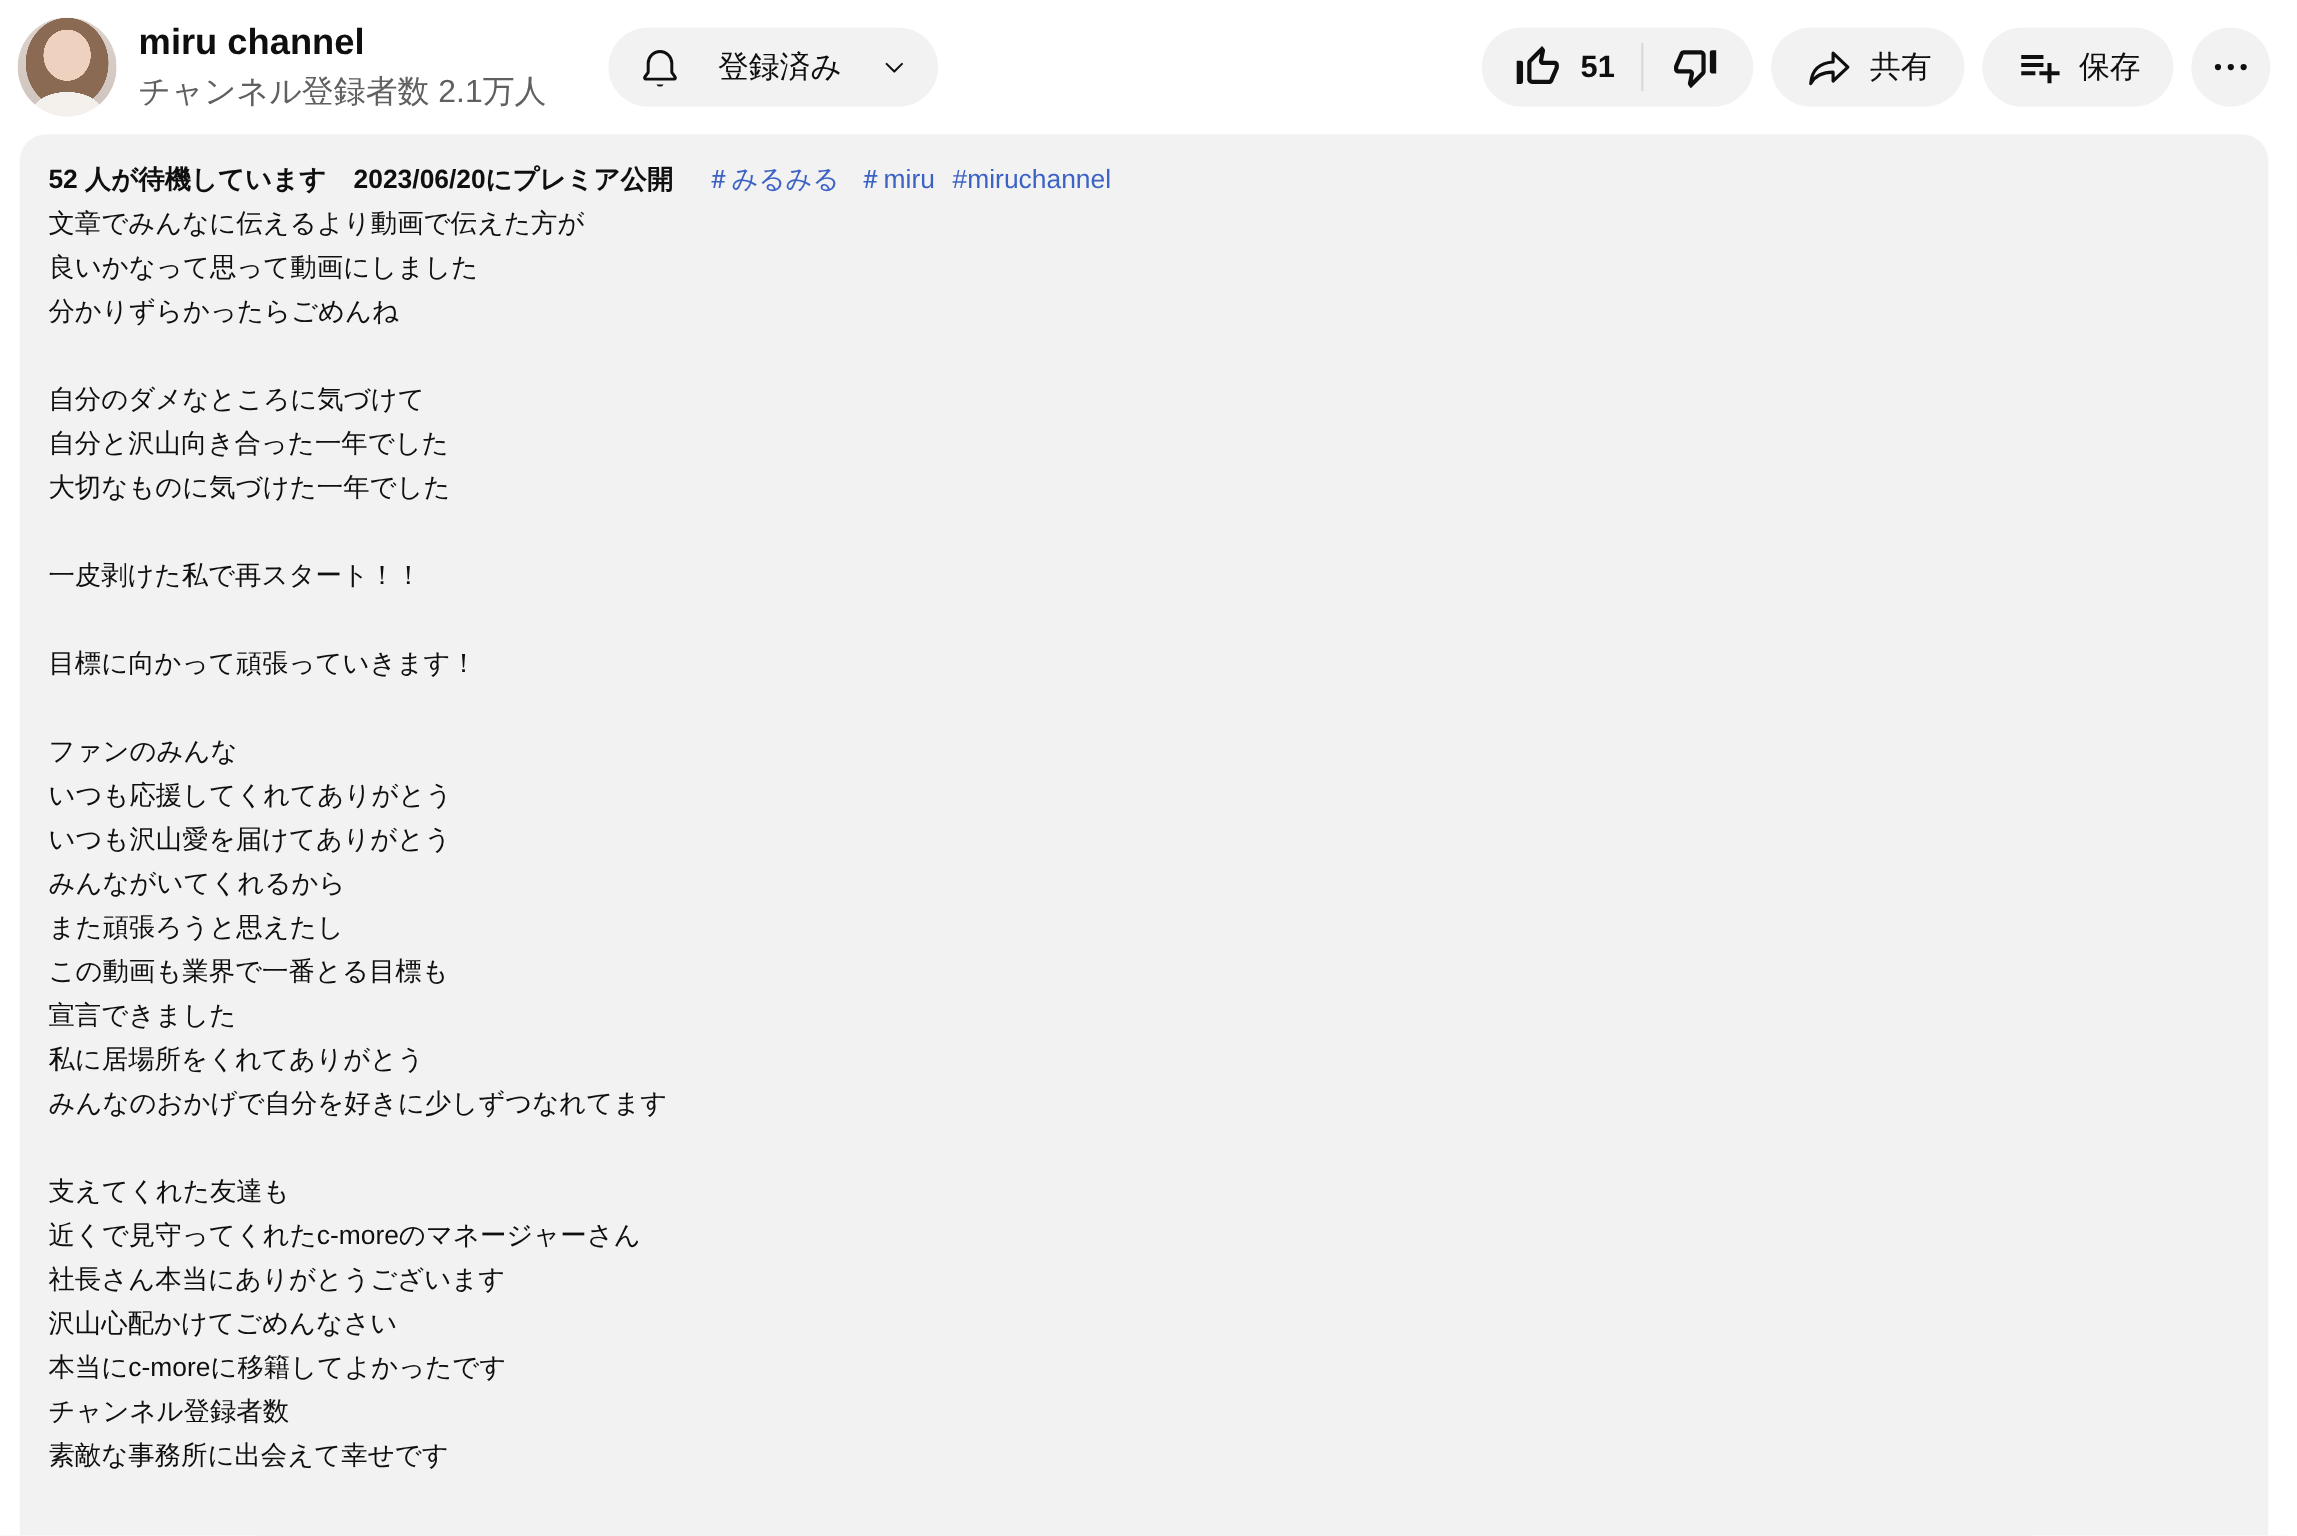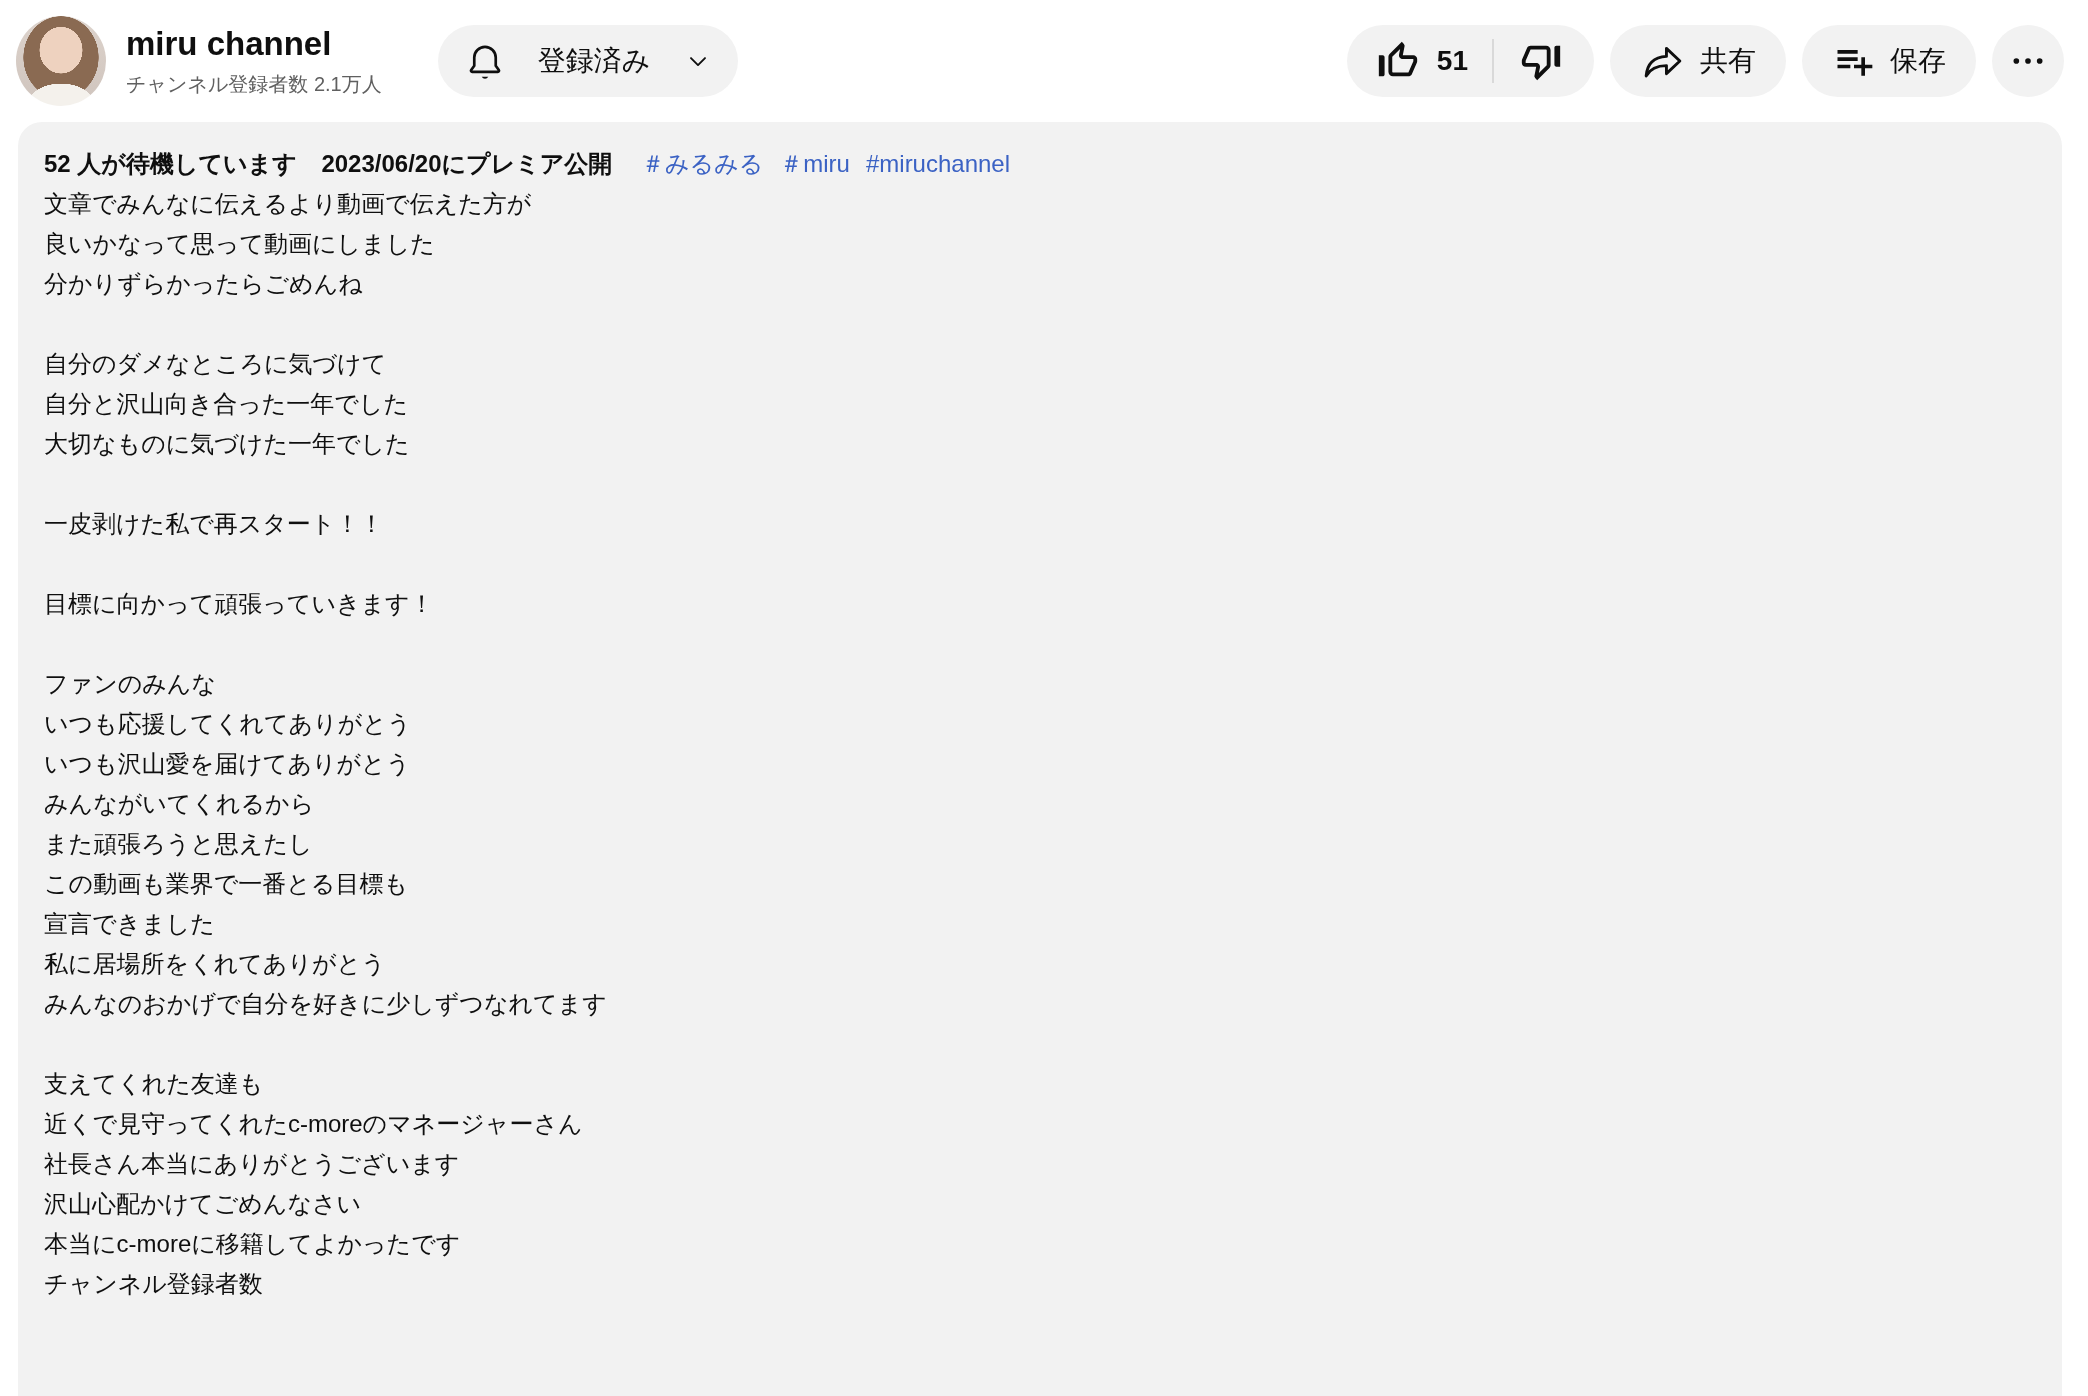--- a/index.html
+++ b/index.html
@@ -29,21 +29,21 @@
   .avatar{
     width:90px;height:90px;border-radius:50%;flex:0 0 auto;cursor:pointer;
     background:
       radial-gradient(ellipse 24% 26% at 50% 38%, #eed2bf 0 99%, transparent 100%),
       radial-gradient(ellipse 36% 22% at 50% 97%, #f4f1ec 0 99%, transparent 100%),
       radial-gradient(ellipse 42% 46% at 50% 46%, #8a6a52 0 99%, transparent 100%),
       linear-gradient(180deg,#ddd3cc 0%,#cfc4bd 100%);
   }
   .ch-info{margin-left:20px;min-width:0;}
   .ch-name{font-size:33px;font-weight:700;line-height:1.2;cursor:pointer;}
-  .ch-subs{font-size:20px;color:var(--text-secondary);margin-top:7px;}
+  .ch-subs{font-size:29px;color:var(--text-secondary);margin-top:7px;}
   .pill{
     display:inline-flex;align-items:center;justify-content:center;
     height:72px;border:none;border-radius:36px;
     background:var(--chip-bg);color:var(--text-primary);
     font-family:inherit;font-size:28px;font-weight:500;
     padding:0 30px;cursor:pointer;white-space:nowrap;
   }
   .subscribe{margin-left:56px;gap:30px;padding:0 26px 0 24px;}
   .subscribe .chev{margin-left:4px;display:inline-flex;}
   .icon{display:inline-flex;align-items:center;justify-content:center;line-height:0;}
@@ -180,14 +180,15 @@
       <div class="desc-line">宣言できました</div>
       <div class="desc-line">私に居場所をくれてありがとう</div>
       <div class="desc-line">みんなのおかげで自分を好きに少しずつなれてます</div>
       <div class="desc-line">&nbsp;</div>
       <div class="desc-line">支えてくれた友達も</div>
       <div class="desc-line">近くで見守ってくれたc-moreのマネージャーさん</div>
       <div class="desc-line">社長さん本当にありがとうございます</div>
       <div class="desc-line">沢山心配かけてごめんなさい</div>
       <div class="desc-line">本当にc-moreに移籍してよかったです</div>
       <div class="desc-line">チャンネル登録者数</div>
+      <div class="desc-line">素敵な事務所に出会えて幸せです</div>
     </div>
 </section>
 
 </body></html>

